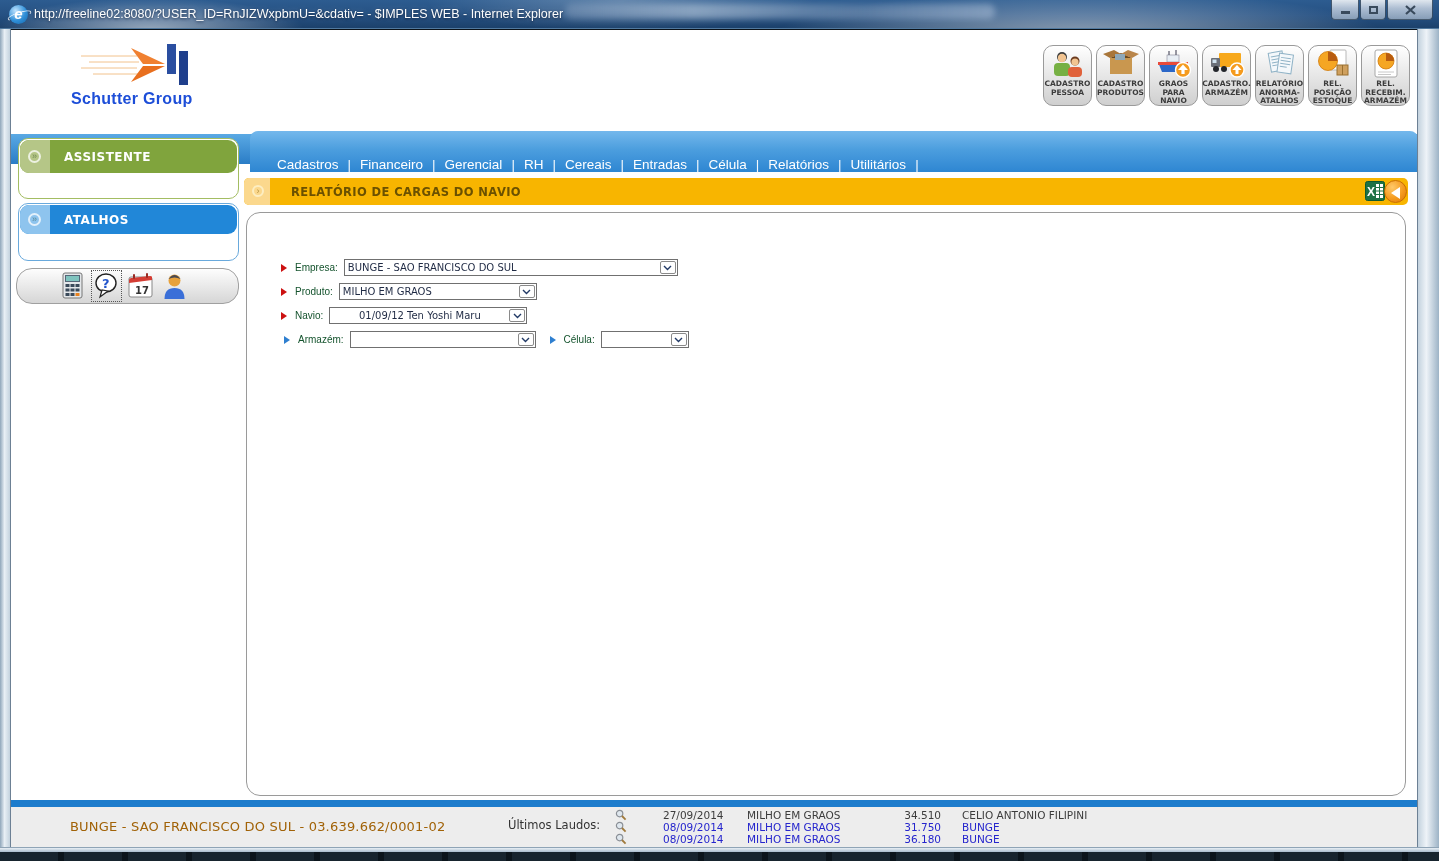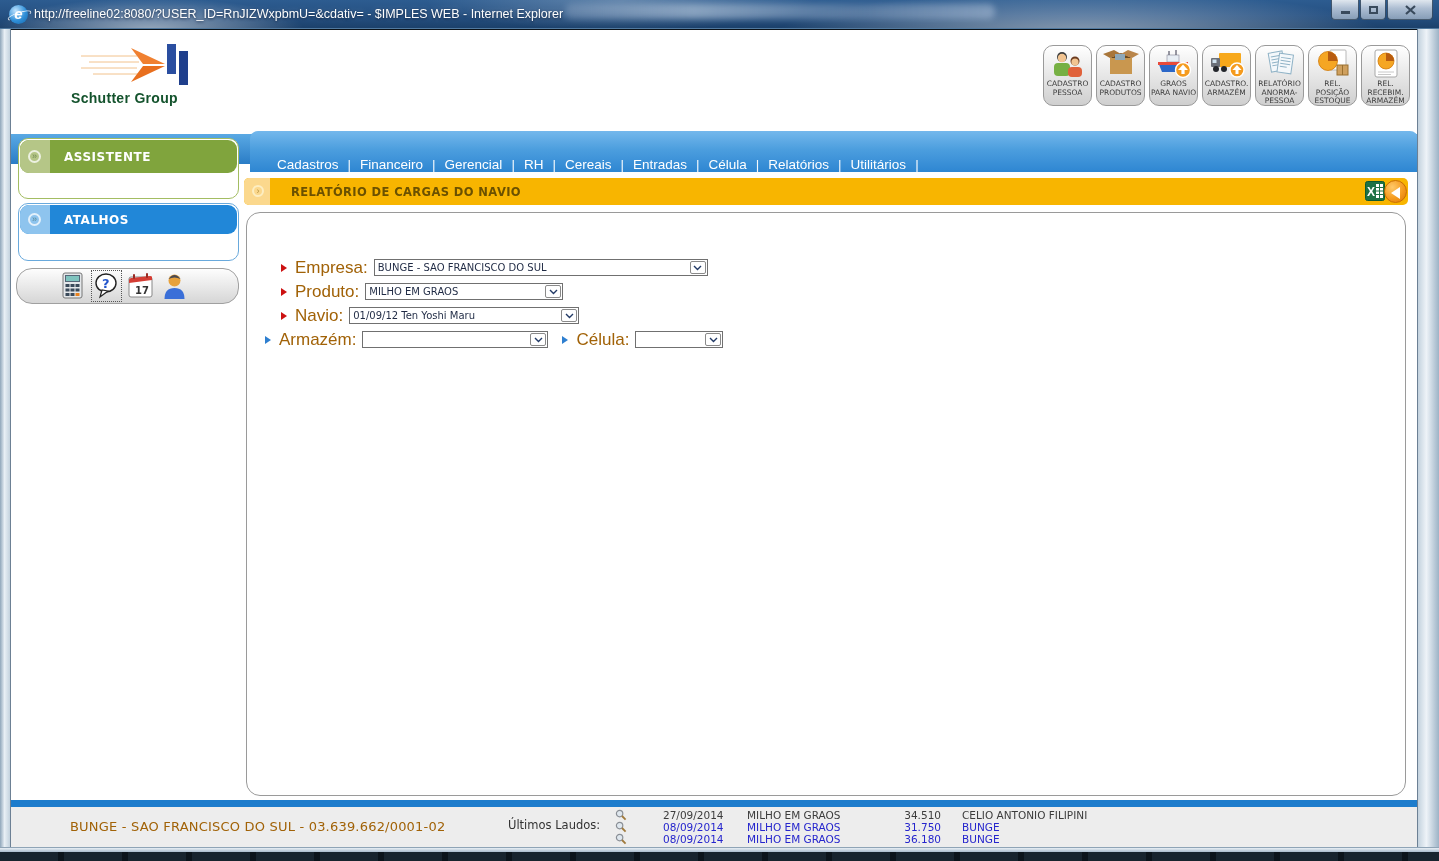--- a/index.html
+++ b/index.html
@@ -45,29 +45,29 @@
   .frame-right { position:absolute; left:1417px; top:29px; width:22px; height:820px;
     background:linear-gradient(90deg,#c3d2de,#eef3f8 40%,#9db3c6); border-left:1px solid #6c8094; }
   .frame-bottom { position:absolute; left:0; top:847px; width:1439px; height:5px;
     background:linear-gradient(#e8eff5,#a9bccd); border-top:1px solid #8fa4b6; }
 
   
   .client { position:absolute; left:11px; top:30px; width:1406px; height:817px; background:#fff; overflow:hidden; }
 
   
   .logo { position:absolute; left:48px; top:12px; width:170px; height:72px; cursor:default; }
-  .logo-text { position:absolute; left:12px; top:48px; font-size:14px; font-weight:bold; color:#14532d; letter-spacing:.3px; }
+  .logo-text { position:absolute; left:12px; top:48px; font-size:16px; font-weight:bold; color:#1d4ed8; letter-spacing:.3px; }
 
   
   .toolbar { position:absolute; left:1032px; top:15px; display:flex; gap:4px; }
   .tb-btn { width:49px; height:61px; border:1px solid #9a9a9a; border-radius:10px;
     background:linear-gradient(#ffffff,#e9e9e9 45%,#cfcfcf); box-shadow:inset 0 1px 0 #fff;
     display:flex; flex-direction:column; align-items:center; justify-content:flex-start; padding-top:3px; cursor:pointer; }
   .tb-ico { width:38px; height:30px; flex:none; }
-  .tb-label { font-family:"DejaVu Sans", sans-serif; font-size:7.5px; font-weight:normal; color:#3c3c3c;
+  .tb-label { font-family:"DejaVu Sans", sans-serif; font-size:7.5px; font-weight:bold; color:#3c3c3c;
     text-align:center; line-height:1.15; margin-top:1px; }
 
   
   .blue-band { position:absolute; left:0; top:104px; width:1406px; height:30px;
     background:linear-gradient(#5aa9e4,#2a7cc6); }
   .menubar { position:absolute; left:239px; top:101px; width:1168px; height:43px;
     background:linear-gradient(#74b8ec,#4c9ede 45%,#2e86d2); border-radius:8px 8px 2px 2px;
     border-bottom:2px solid #fff; display:flex; align-items:flex-end; padding-left:18px;
     font-size:13.5px; color:#fff; }
   .menu-under { position:absolute; left:239px; top:137px; width:1168px; height:7px;
@@ -112,21 +112,21 @@
   .q-ico { width:27px; height:28px; cursor:pointer; flex:none; }
   .q-help { outline:1px dotted #555; outline-offset:1px; }
 
   
   .panel { position:absolute; left:235px; top:182px; width:1160px; height:584px;
     border:1px solid #9a9a9a; border-radius:14px; background:#fff; }
   .frow { position:absolute; height:17px; display:flex; align-items:center; }
   .f-arrow { width:0; height:0; border-top:4px solid transparent; border-bottom:4px solid transparent; margin-right:8px; }
   .f-arrow.req { border-left:6px solid #cc1111; }
   .f-arrow.opt { border-left:6px solid #2e7fd0; }
-  .f-label { font-size:17px; color:#a16207; margin-right:6px; }
+  .f-label { font-size:10px; color:#14532d; margin-right:6px; }
   .sel { position:relative; height:17px; border:1px solid #707070; background:#fff;
     font-family:"DejaVu Sans", sans-serif; font-size:10px; color:#1f2a44;
     padding:1px 20px 0 3px; line-height:14px; white-space:nowrap; overflow:hidden; cursor:pointer; }
   .sel-btn { position:absolute; right:1px; top:1px; width:16px; height:13px; border:1px solid #8a8a8a;
     border-radius:2px; background:#fff; display:flex; align-items:center; justify-content:center; }
 
   
   .footer-strip { position:absolute; left:0; top:770px; width:1406px; height:7px; background:#1d7ccc; }
   .footer { position:absolute; left:0; top:777px; width:1406px; height:40px; background:#ededed;
     font-family:"DejaVu Sans", sans-serif; }
@@ -246,21 +246,21 @@
                 <line x1="11" y1="16" x2="18" y2="16" stroke="#8fb2c6"></line>
             </g>
             <g transform="rotate(8 24 16)">
               <rect x="17" y="5" width="14" height="19" fill="#f4f8fb" stroke="#8fb2c6"></rect>
               <line x1="19" y1="9" x2="29" y2="9" stroke="#8fb2c6"></line>
                 <line x1="19" y1="12" x2="29" y2="12" stroke="#8fb2c6"></line>
               <line x1="19" y1="15" x2="29" y2="15" stroke="#8fb2c6"></line>
                 <line x1="19" y1="18" x2="26" y2="18" stroke="#8fb2c6"></line>
             </g>
           </svg>
-          <span class="tb-label">RELATÓRIO ANORMA- PESSOA</span>
+          <span class="tb-label">RELATÓRIO ANORMA- ATALHOS</span>
         </div>
         <div class="tb-btn">
           <svg class="tb-ico" viewBox="0 0 38 30">
             <rect x="16" y="1" width="16" height="20" rx="1" fill="#fff" stroke="#b8b8b8"></rect>
             <circle cx="14" cy="12" r="9.5" fill="#f5a623" stroke="#d07808" stroke-width=".8"></circle>
             <path d="M14 12 L14 2.5 A9.5 9.5 0 0 1 23.5 12 Z" fill="#b85c10"></path>
             <rect x="23" y="16" width="11" height="10" fill="#cfa05e" stroke="#9a7030"></rect>
             <line x1="28.5" y1="16" x2="28.5" y2="26" stroke="#9a7030"></line>
           </svg>
           <span class="tb-label">REL. POSIÇÃO ESTOQUE</span>
@@ -390,30 +390,30 @@
             <span class="sel-btn">
               <svg width="9" height="6" viewBox="0 0 9 6">
                   <path d="M1 1 L4.5 4.5 L8 1" fill="none" stroke="#223a66" stroke-width="1.4"></path>
                 </svg>
             </span>
           </div>
         </div>
         <div class="frow" style="left:34px; top:94px;">
           <span class="f-arrow req"></span>
           <span class="f-label">Navio:</span>
-          <div class="sel" style="width:230px;">
+          <div class="sel" style="width:198px;text-align:center;">
             <span>01/09/12 Ten Yoshi Maru</span>
             <span class="sel-btn">
               <svg width="9" height="6" viewBox="0 0 9 6">
                   <path d="M1 1 L4.5 4.5 L8 1" fill="none" stroke="#223a66" stroke-width="1.4"></path>
                 </svg>
             </span>
           </div>
         </div>
-        <div class="frow" style="left:18px; top:118px;">
+        <div class="frow" style="left:37px; top:118px;">
           <span class="f-arrow opt"></span>
           <span class="f-label">Armazém:</span>
           <div class="sel" style="width:186px;">
             <span></span>
             <span class="sel-btn">
               <svg width="9" height="6" viewBox="0 0 9 6">
                   <path d="M1 1 L4.5 4.5 L8 1" fill="none" stroke="#223a66" stroke-width="1.4"></path>
                 </svg>
             </span>
           </div>

